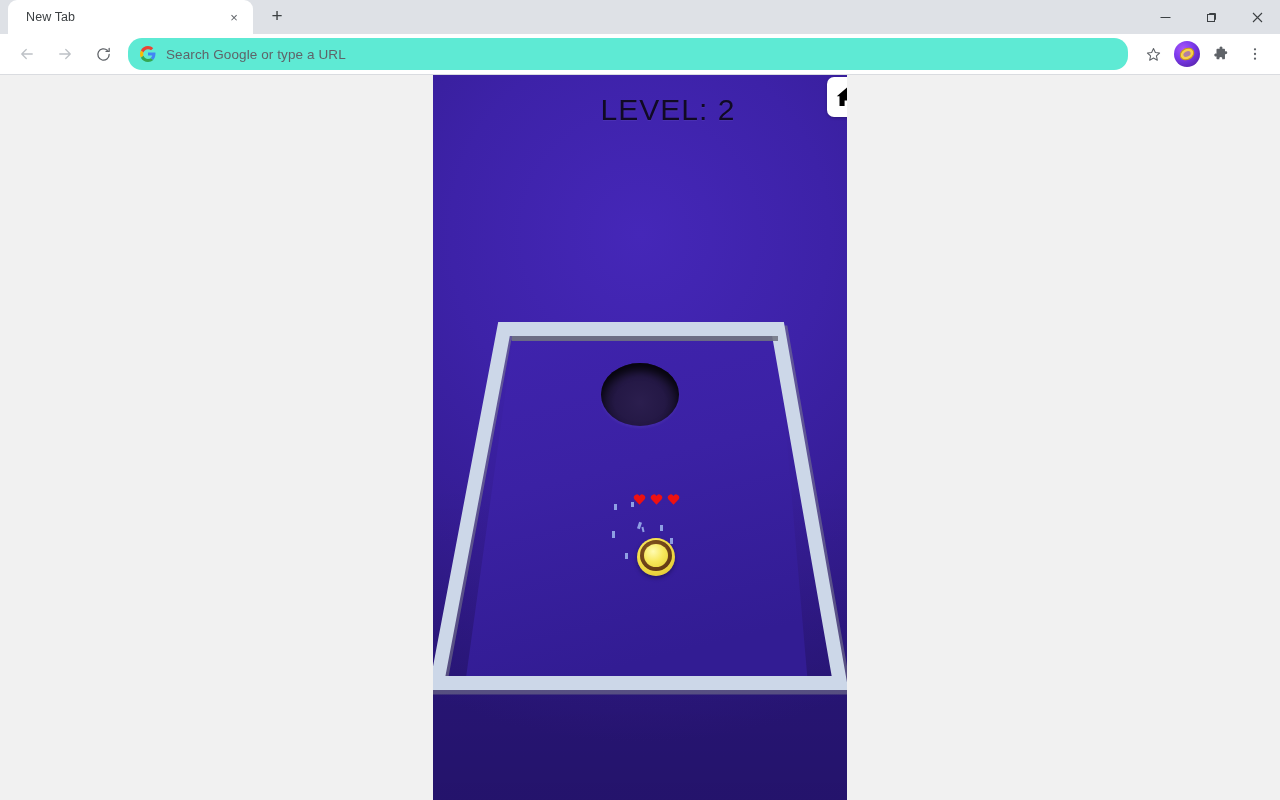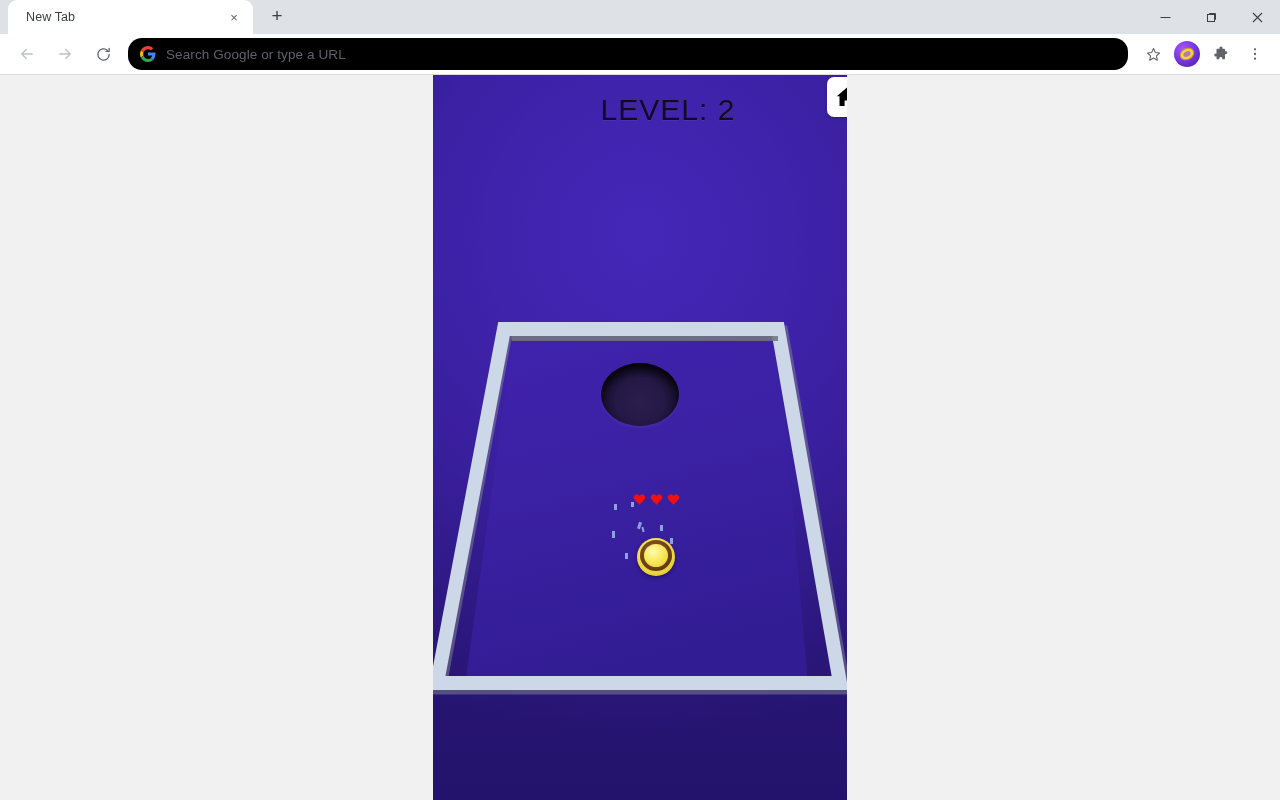--- a/index.html
+++ b/index.html
@@ -68,21 +68,21 @@
   .navbtn {
     width:32px; height:32px; margin:0 3px;
     border-radius:50%;
     display:flex; align-items:center; justify-content:center;
     color:#5f6368; cursor:pointer;
   }
   .navbtn.disabled { color:#bdc1c6; }
 
   .omnibox {
     flex:1; height:28px; margin:0 8px 0 6px;
-    background:#000000;
+    background:#5eead4;
     border-radius:14px;
     display:flex; align-items:center;
     padding:16px 12px;
   }
   .omnibox-text {
     font-size:13.5px; color:#5f6368; margin-left:10px;
     letter-spacing:.1px;
   }
   .g-icon { width:16px; height:16px; flex-shrink:0; }
 

